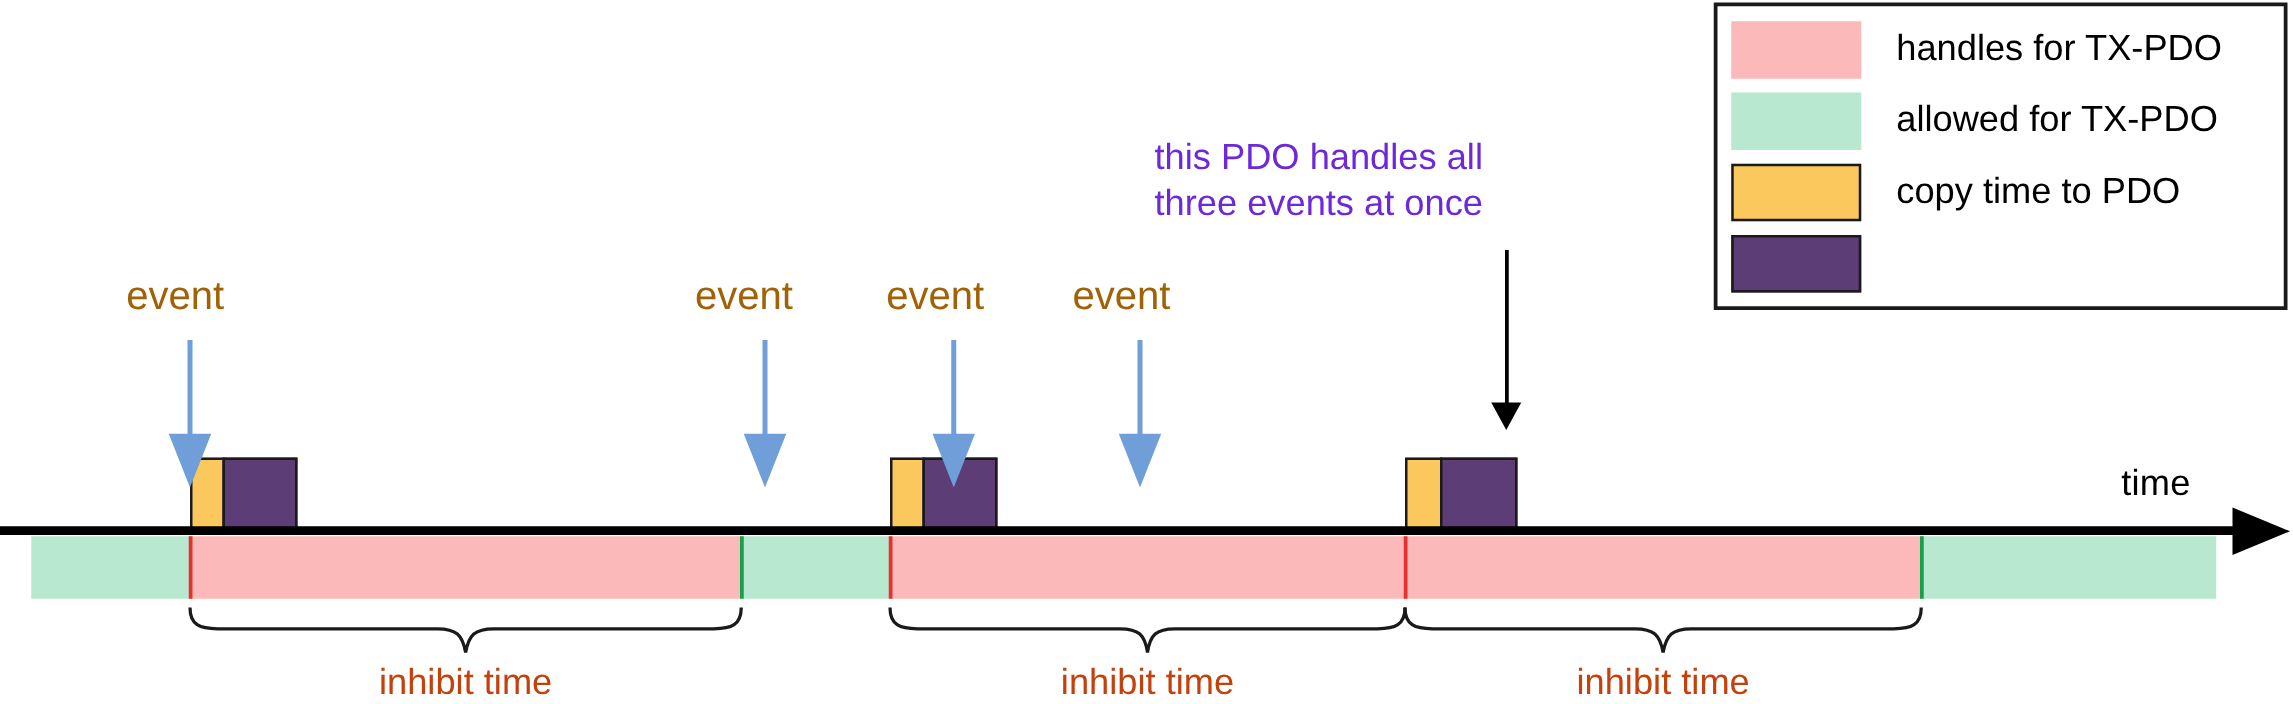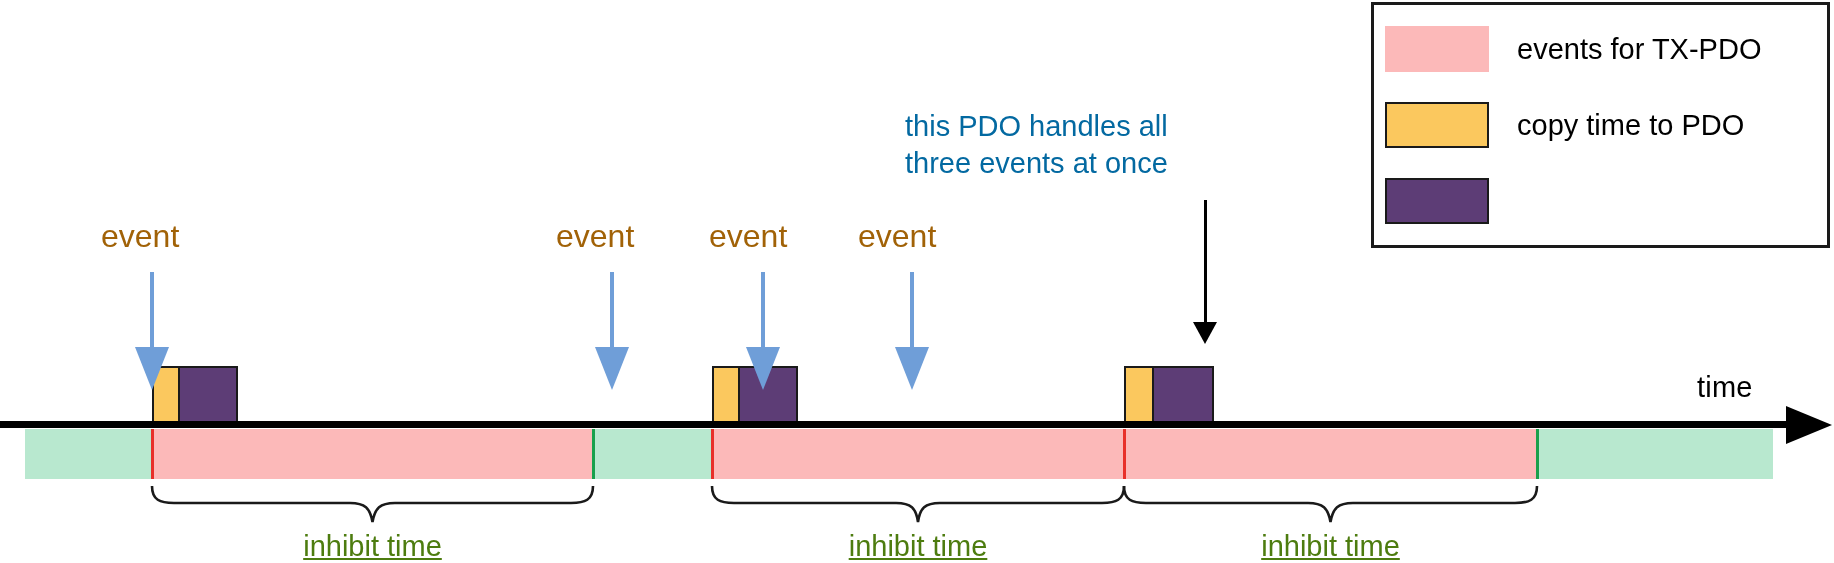--- a/index.html
+++ b/index.html
@@ -29,30 +29,30 @@
   .blk.tx{background:#5d3d76;}
 
   
   .evt-label{position:absolute;font-size:32px;color:#a16207;white-space:nowrap;line-height:1;}
   .evt-stem{position:absolute;width:4px;background:#6f9ed8;}
   .evt-head{position:absolute;width:0;height:0;
             border-left:17px solid transparent;border-right:17px solid transparent;
             border-top:43px solid #6f9ed8;}
 
   
-  .anno{position:absolute;font-size:29px;color:#0369a1;line-height:1.28;white-space:nowrap;}
+  .anno{position:absolute;font-size:29px;color:#6d28d9;line-height:1.28;text-align:center;white-space:nowrap;}
   .anno-stem{position:absolute;width:3px;background:#000;}
   .anno-head{position:absolute;width:0;height:0;
              border-left:12px solid transparent;border-right:12px solid transparent;
              border-top:22px solid #000;}
 
   
   .brace-wrap{position:absolute;}
   .brace-wrap svg{display:block;}
-  .brace-label{position:absolute;font-size:29px;color:#4d7c0f;text-align:center;white-space:nowrap;text-decoration:underline;}
+  .brace-label{position:absolute;font-size:29px;color:#c2410c;text-align:center;white-space:nowrap;}
 
   
   .legend{position:absolute;left:1371px;top:2px;width:459px;height:246px;
           border:3px solid #1a1a1a;background:#fff;box-sizing:border-box;
           display:flex;flex-direction:column;justify-content:space-around;
           padding:6px 0 6px 0;}
   .legend-row{display:flex;align-items:center;height:52px;padding-left:11px;}
   .legend-swatch{width:104px;height:46px;flex:0 0 auto;box-sizing:border-box;}
   .legend-swatch.bordered{border:2px solid #1a1a1a;}
   .legend-text{margin-left:28px;font-size:29px;color:#000;white-space:nowrap;}
@@ -144,21 +144,25 @@
     <svg width="417" height="38" viewBox="0 0 417 38" fill="none">
       <path d="M2 0 C2 14, 10 17, 24 17 L186 17 C201 17, 206 22, 208.5 36
                C211 22, 216 17, 231 17 L393 17 C407 17, 415 14, 415 0" stroke="#1a1a1a" stroke-width="2.6" fill="none" stroke-linecap="round"></path>
     </svg>
   </div>
   <div class="brace-label" style="left:1122px;top:530px;width:417px;">inhibit time</div>
 
   <div class="legend">
     <div class="legend-row">
       <div class="legend-swatch" style="background:#fcb9b9;"></div>
-      <div class="legend-text">events for TX-PDO</div>
+      <div class="legend-text">handles for TX-PDO</div>
+    </div>
+    <div class="legend-row">
+      <div class="legend-swatch" style="background:#b8e8cf;"></div>
+      <div class="legend-text">allowed for TX-PDO</div>
     </div>
     <div class="legend-row">
       <div class="legend-swatch bordered" style="background:#fbc85e;"></div>
       <div class="legend-text">copy time to PDO</div>
     </div>
     <div class="legend-row">
       <div class="legend-swatch bordered" style="background:#5d3d76;"></div>
     </div>
   </div>
 

